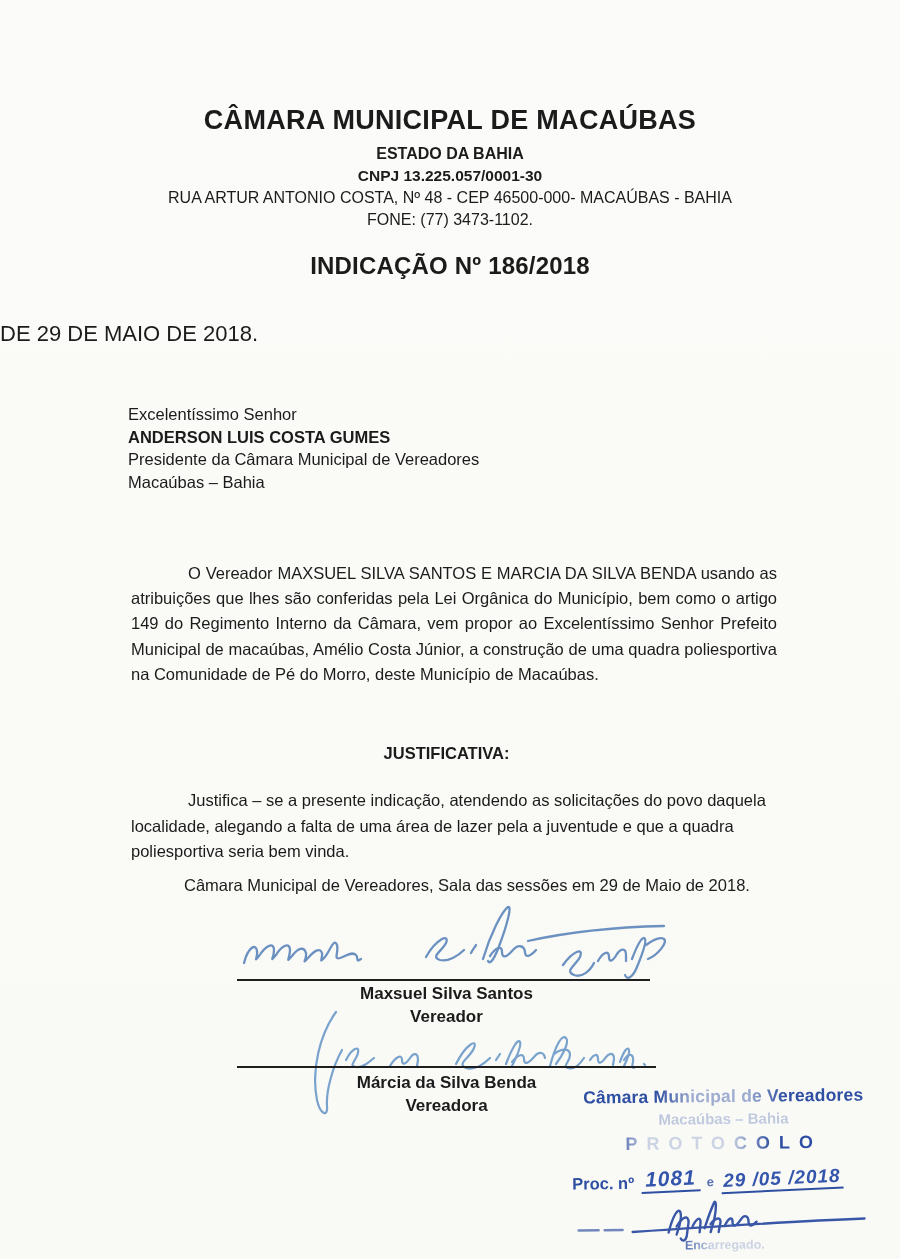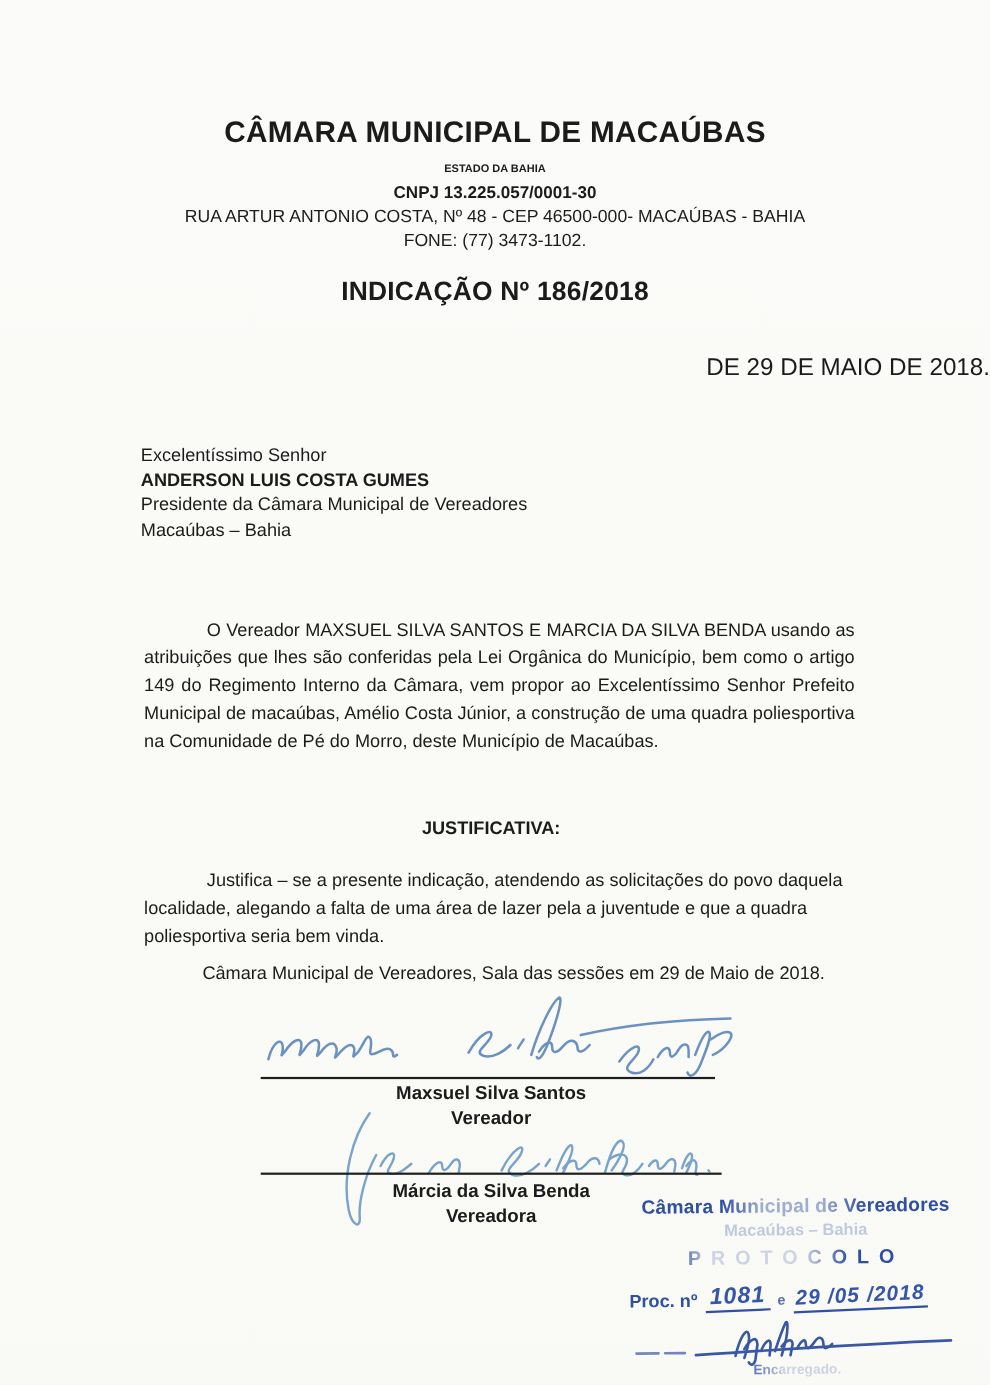--- a/index.html
+++ b/index.html
@@ -9,27 +9,27 @@
     margin:0 auto;
     background:linear-gradient(180deg,#fbfbf9 0%,#fafaf7 55%,#f9f9f6 100%);
     font-family:"Liberation Sans",sans-serif;
     color:#1b1b1b;
     overflow:hidden;
   }
   
   .letterhead{position:absolute;top:104px;left:0;width:100%;text-align:center;}
   .org{font-size:27px;font-weight:bold;letter-spacing:.3px;line-height:32px;}
   .lh-line{line-height:22px;}
-  .state{font-size:10px;font-weight:bold;margin-top:7px;text-align:center;}
+  .state{font-size:16px;font-weight:bold;margin-top:7px;text-align:center;}
   .cnpj{font-size:15.5px;font-weight:bold;}
   .addr,.phone{font-size:16px;}
   
   .doc-title{position:absolute;top:252px;left:0;width:100%;text-align:center;
     font-size:24px;font-weight:bold;letter-spacing:.2px;}
-  .doc-date{position:absolute;top:321px;left:0;width:100%;text-align:right;
+  .doc-date{position:absolute;top:321px;left:0;width:100%;text-align:left;
     font-size:22px;}
   
   .addressee{position:absolute;top:403px;left:128px;font-size:16.5px;line-height:22.6px;}
   .addressee .bold{font-weight:bold;}
   
   .para{position:absolute;left:127px;width:646px;font-size:16.5px;
     line-height:25.2px;margin:4px;}
   .p1{top:557px;text-align:justify;text-indent:57px;}
   .just-head{position:absolute;top:744px;left:0;width:893px;text-align:center;
     font-size:16.5px;font-weight:bold;}

